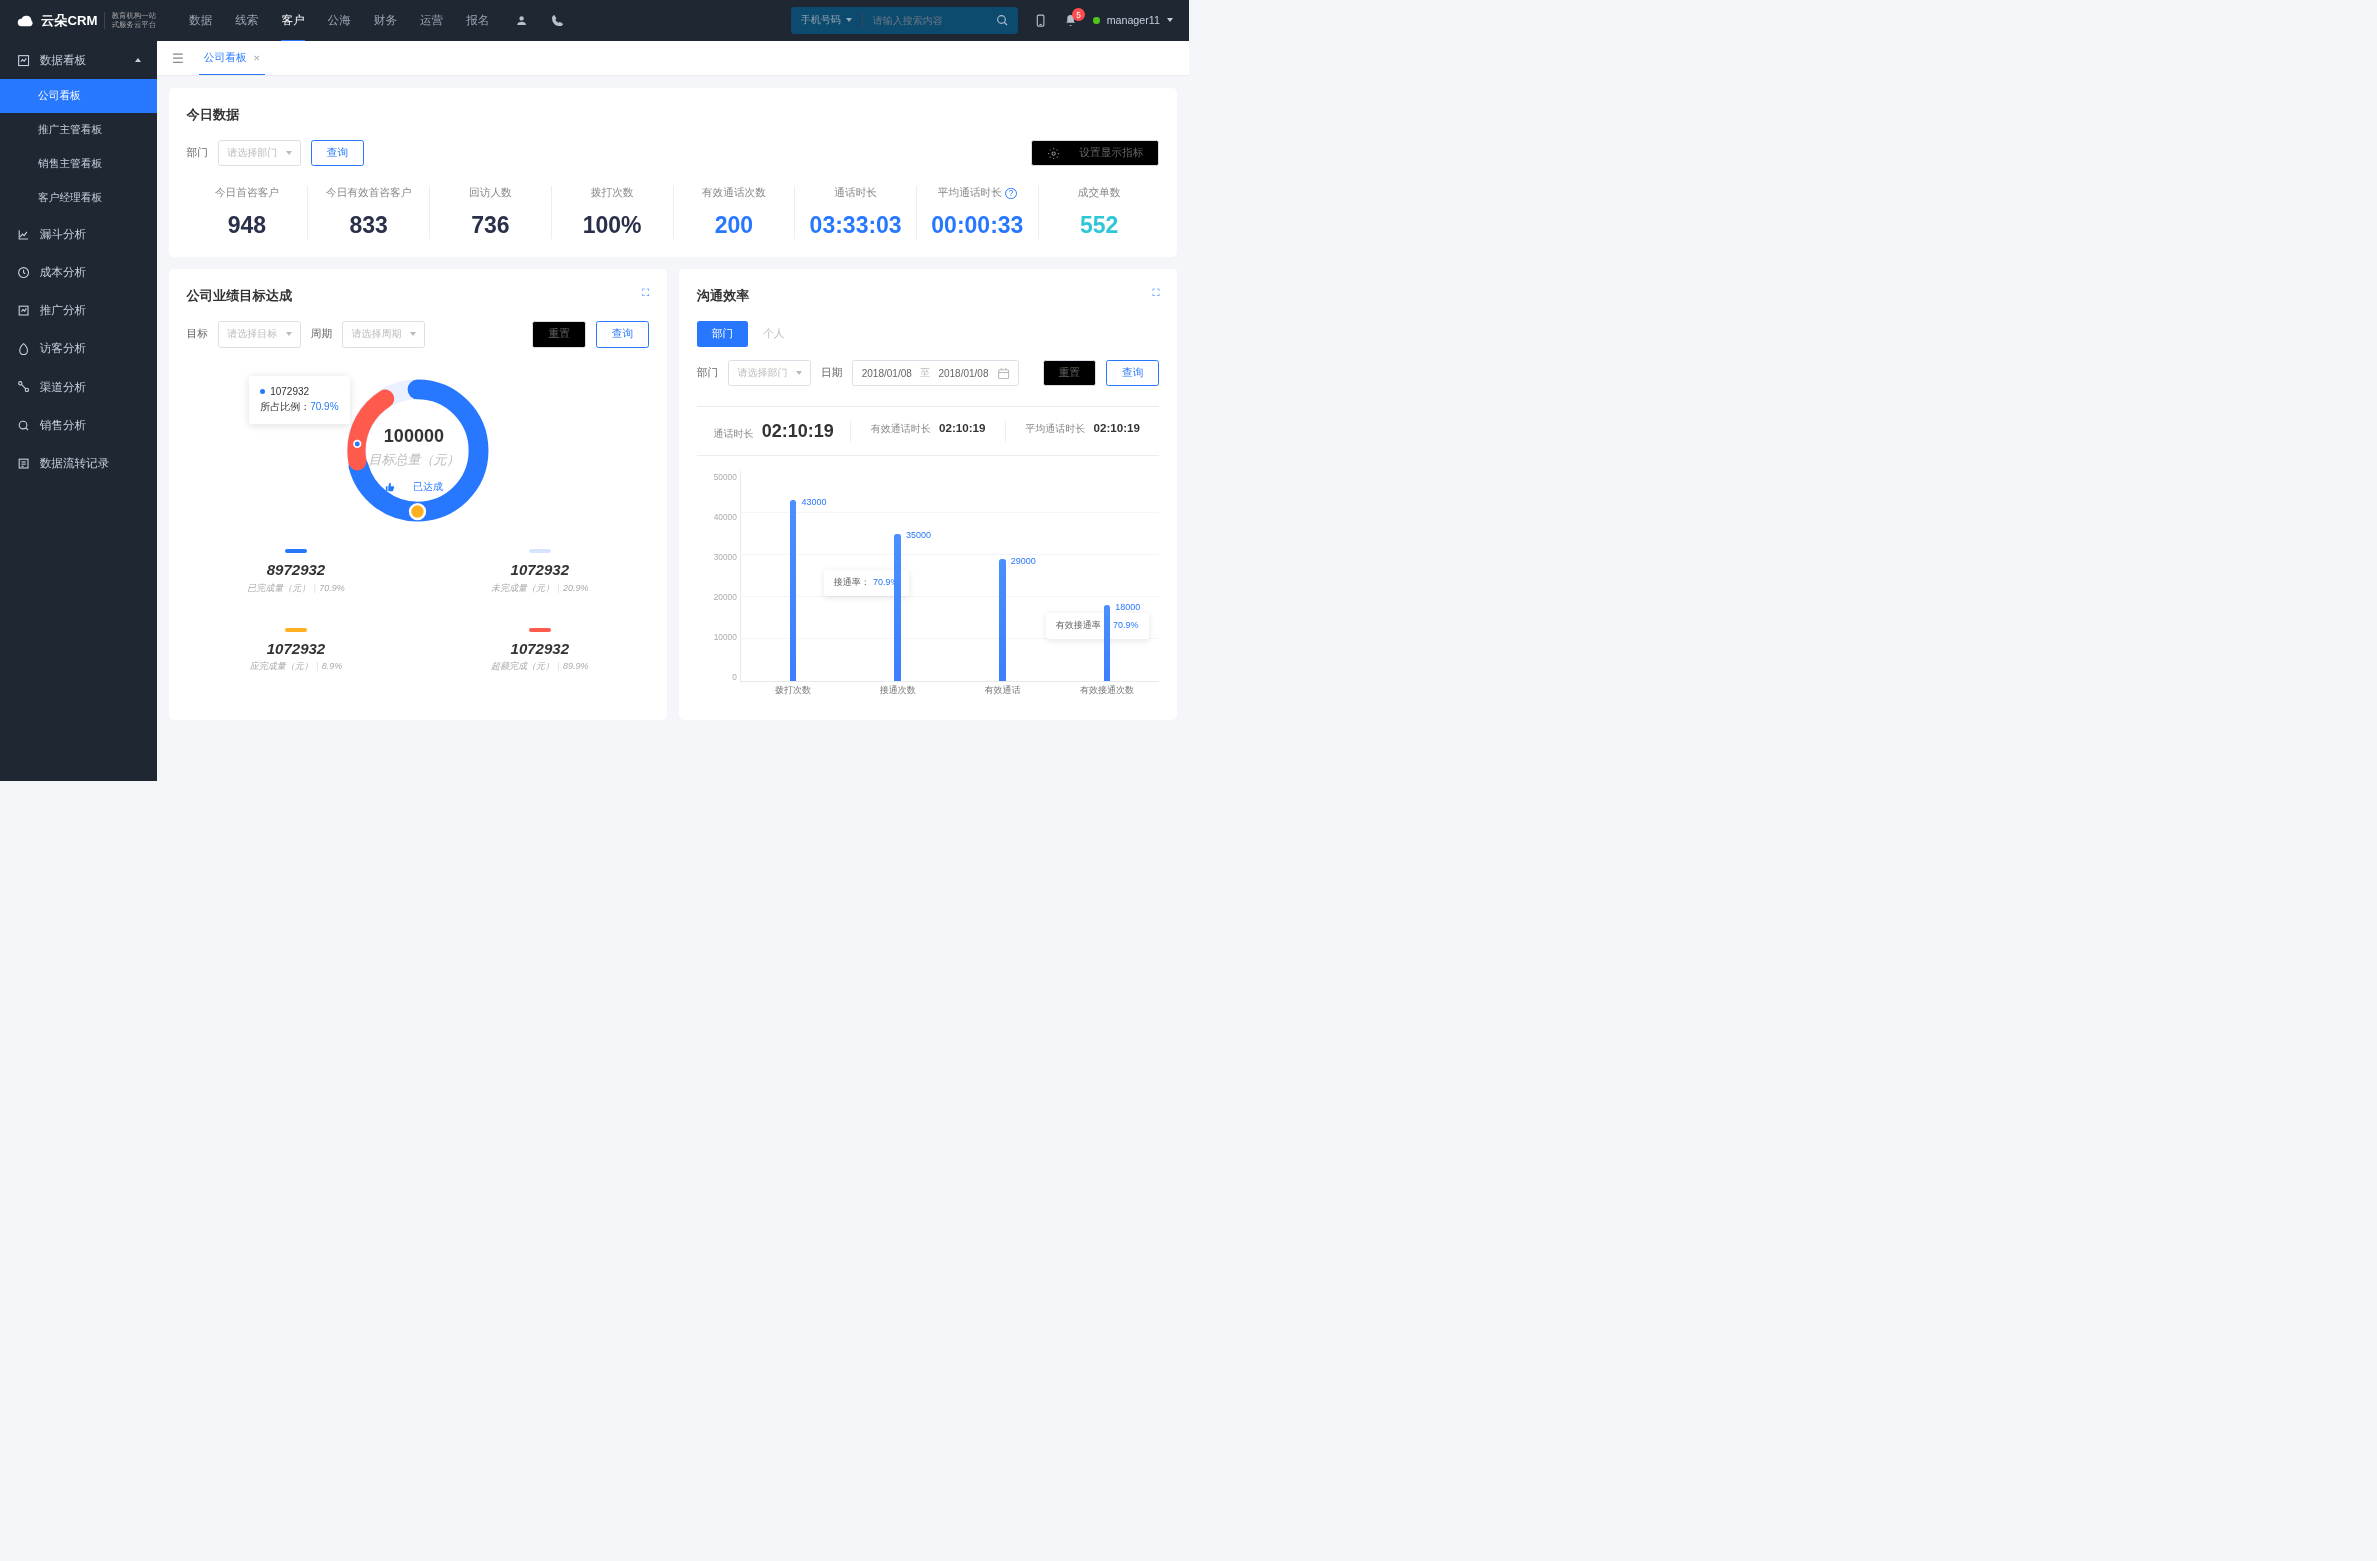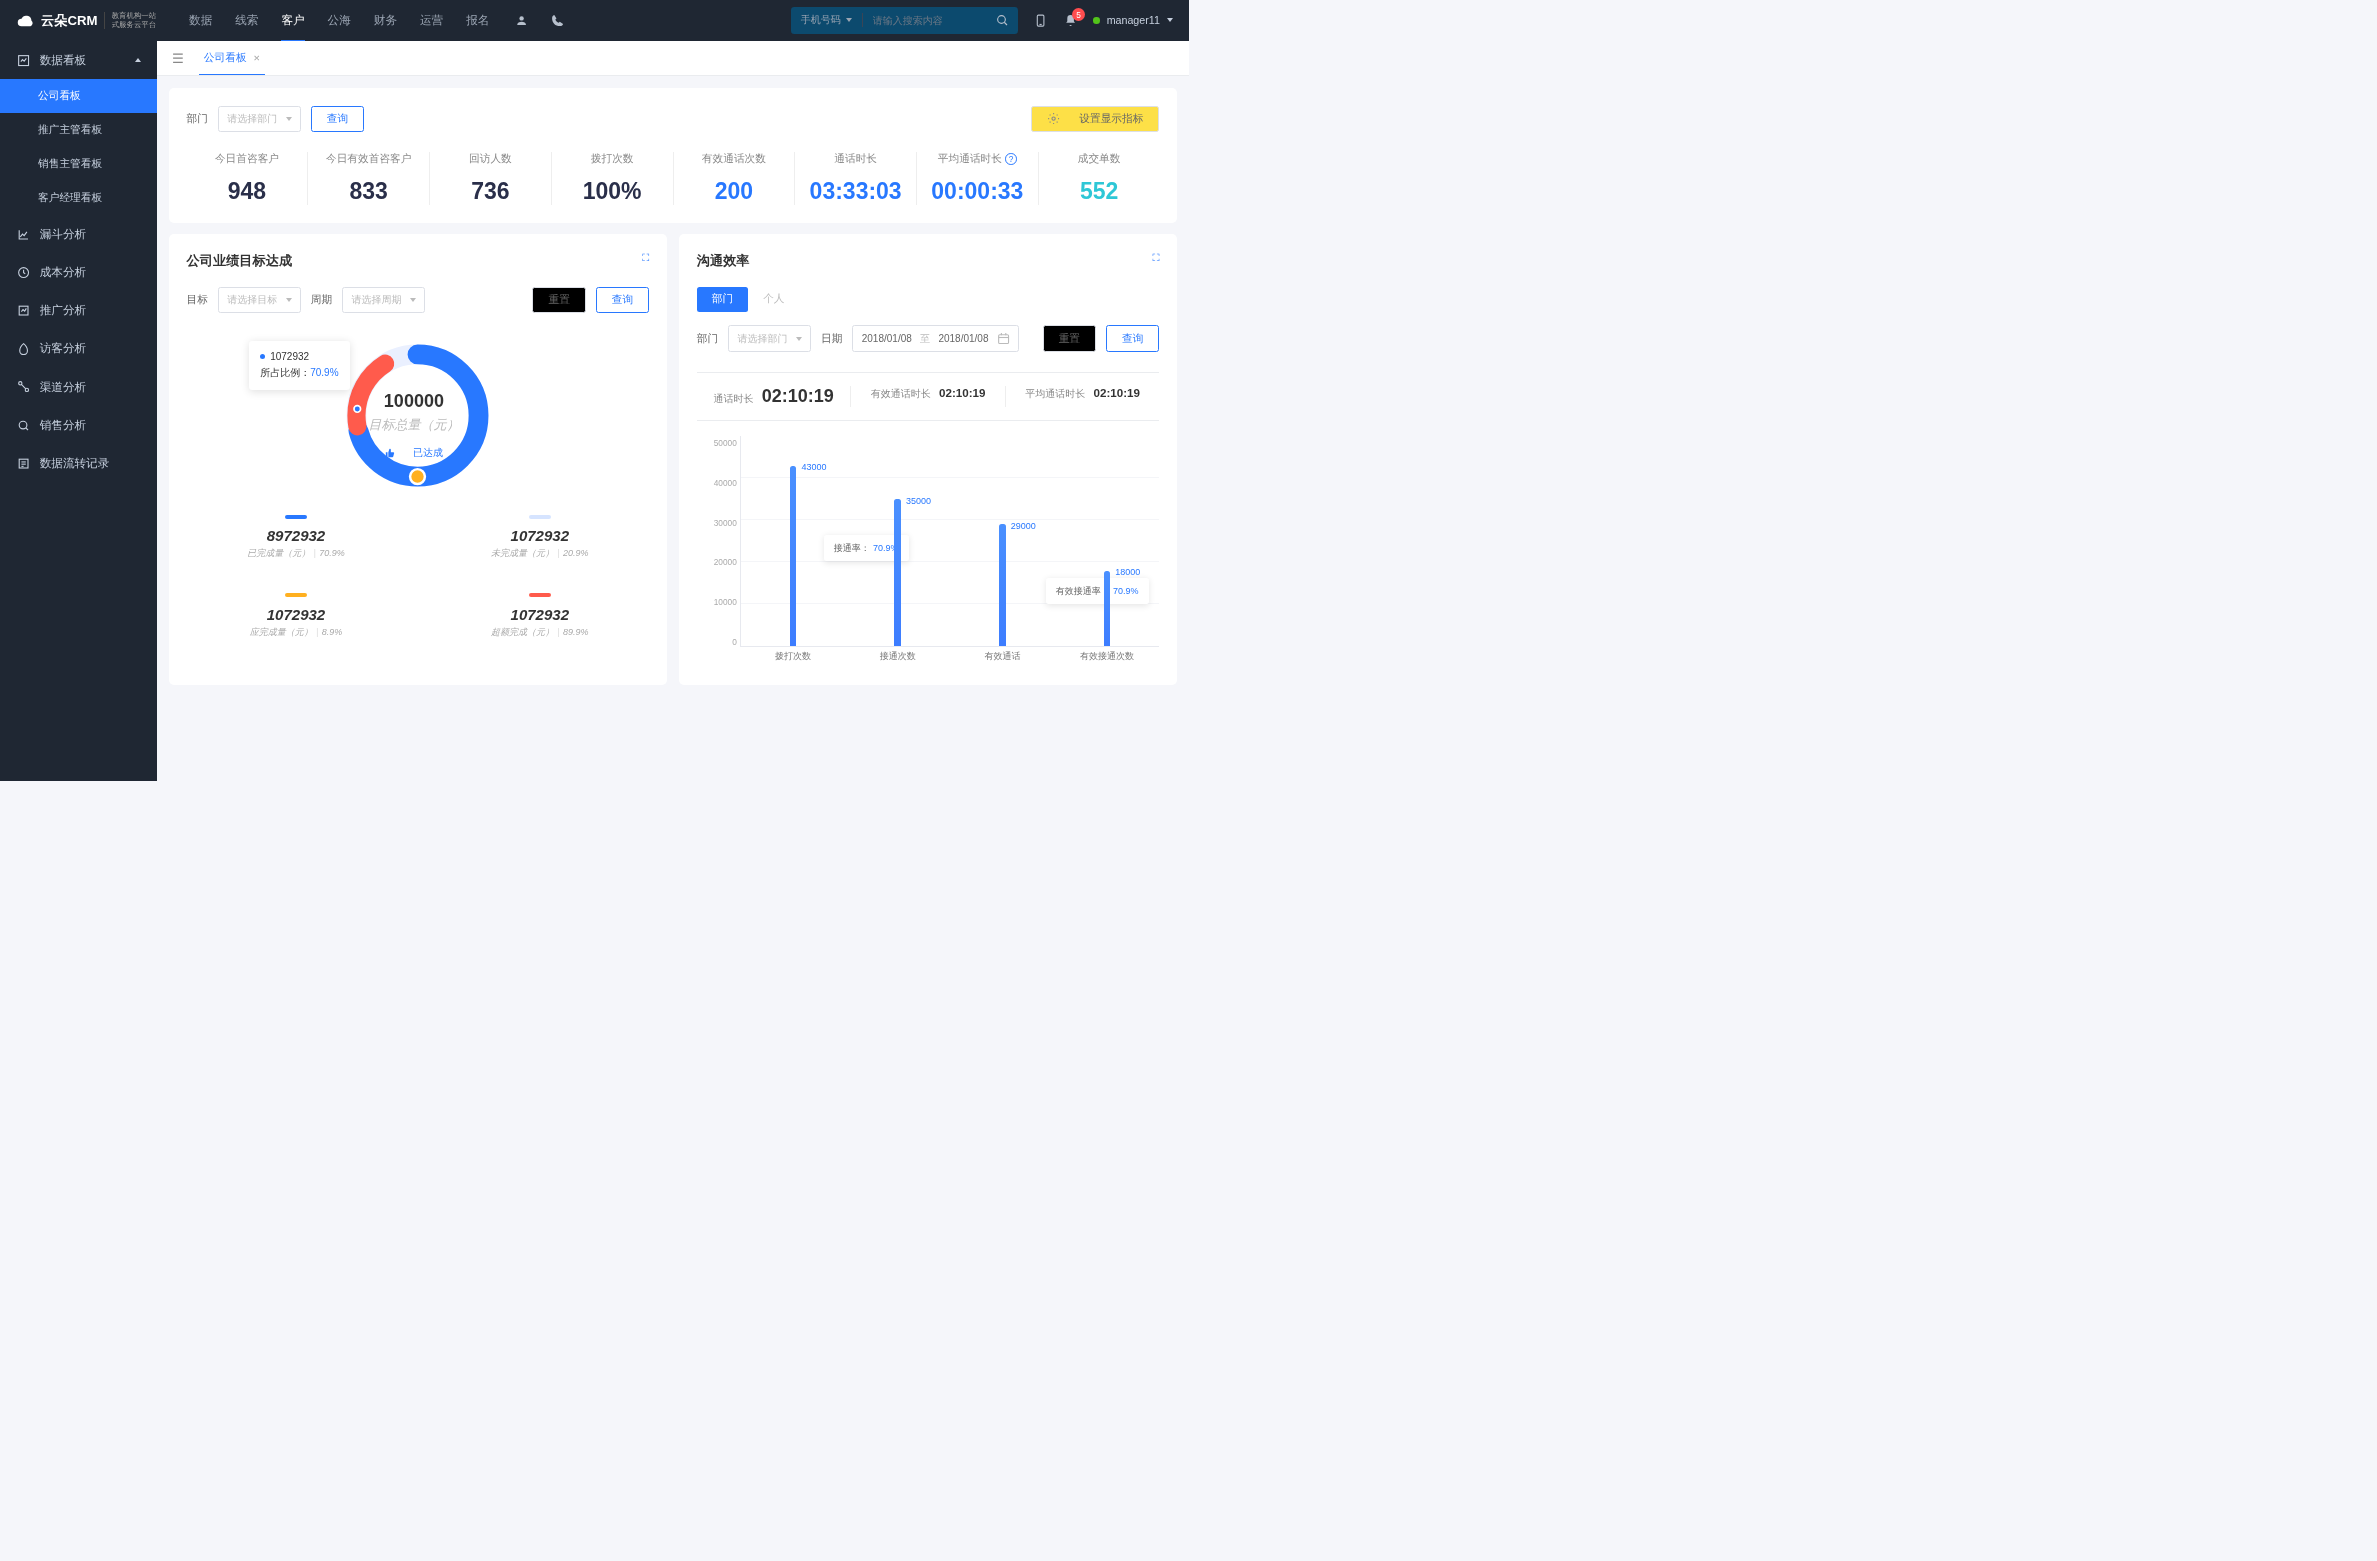--- a/index.html
+++ b/index.html
@@ -42,21 +42,21 @@
     .content { padding: 11.6px; display: flex; flex-direction: column; gap: 11.6px; }
     .card { background: #fff; border-radius: 5px; padding: 18px; position:relative;}
     .card-title { font-size: 13.2px; font-weight: 600; margin-bottom: 16.5px; }
     .toolbar { display: flex; align-items: center; gap: 10px; margin-bottom: 20px; }
     .label { font-size: 10.7px; color: #666; }
     .select { border: 0.8px solid #dcdfe6; height: 26.4px; padding: 0 8.3px; font-size: 10px; color: #bbb; display: flex; align-items: center; gap: 8.3px; border-radius: 2.5px; cursor:pointer;}
     .select .caret-down { color:#bbb;}
     .btn { height: 26.4px; padding: 0 15px; border-radius: 2.5px; font-size: 10.7px; cursor: pointer; display: flex; align-items: center; }
     .btn-primary { border: 0.8px solid #2878ff; color: #2878ff; background: #fff; }
     .btn-default { border: 0.8px solid #dcdfe6; color: #666; background: #000000; }
-    .btn-outline { border: 0.8px solid #dcdfe6; color: #666; background: #fde047; display:flex; gap:19px;}
+    .btn-outline { border: 0.8px solid #dcdfe6; color: #666; background: #000000; display:flex; gap:19px;}
     .spacer { flex: 1; }
     
     .stats { display: flex; }
     .stat { flex: 1; text-align: center; border-right: 0.8px solid #eee; }
     .stat:last-child { border-right: none; }
     .stat-label { font-size: 10.7px; color: #888; margin-bottom: 11.6px; display:flex; justify-content:center; gap:3.3px; align-items:center;}
     .stat-value { font-size: 23px; font-weight: 700; }
     .c-navy { color: #2a2f4a; }
     .c-blue { color: #2878ff; }
     .c-cyan { color: #2ec7d6; }
@@ -258,20 +258,21 @@
         <span class="tab-toggle">☰</span>
         <div class="tab active">
           <span>公司看板</span>
           <span class="tab-close">✕</span>
         </div>
       </div>
 
       <div class="content">
 
         <div class="card">
+          <div class="card-title">今日数据</div>
           <div class="toolbar">
             <span class="label">部门</span>
             <div class="select">
                 <span>请选择部门</span>
                 <span class="caret-down"></span>
               </div>
             <div class="btn btn-primary">查询</div>
             <div class="spacer"></div>
             <div class="btn btn-outline">
               <svg class="ic" viewBox="0 0 24 24" fill="none" stroke="#888" stroke-width="2">

